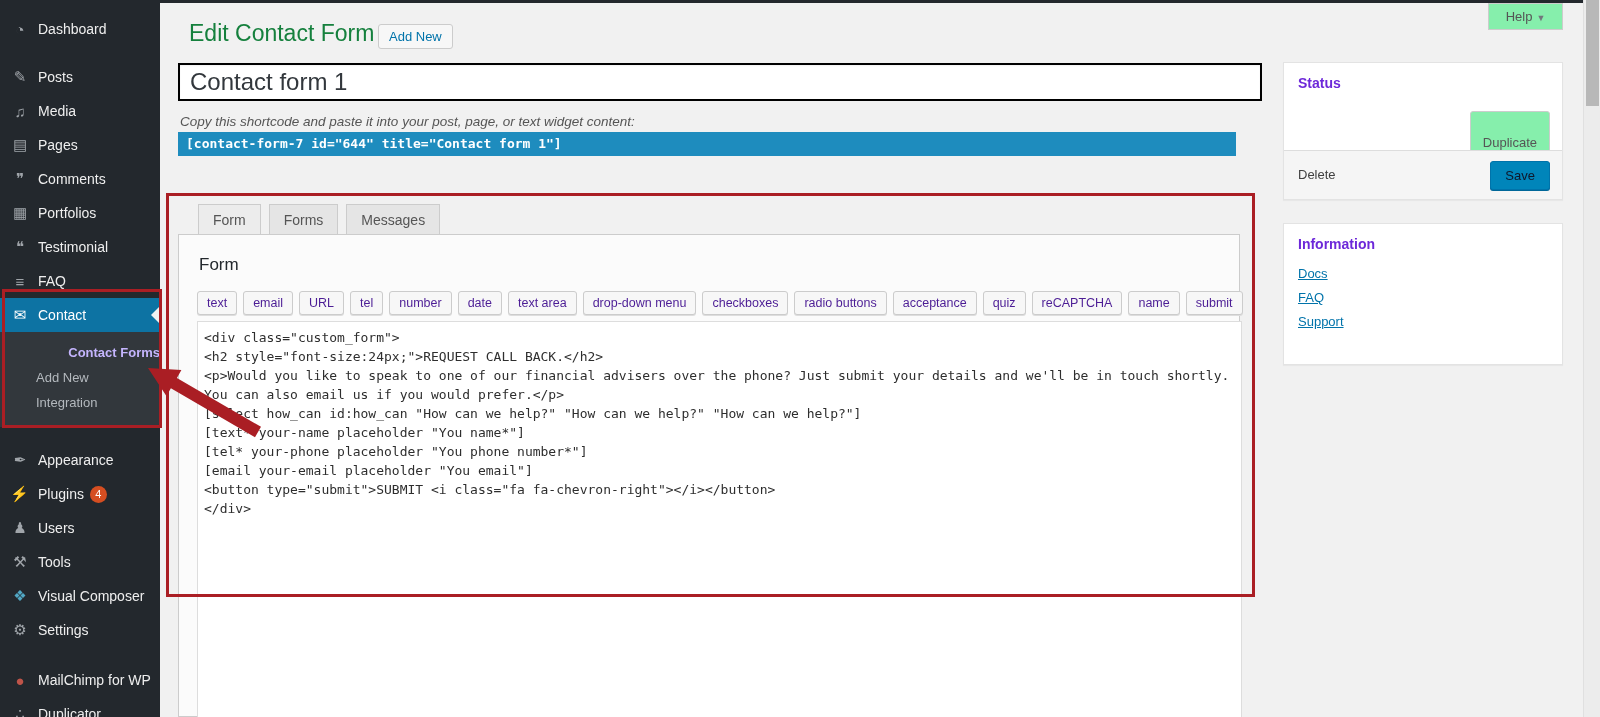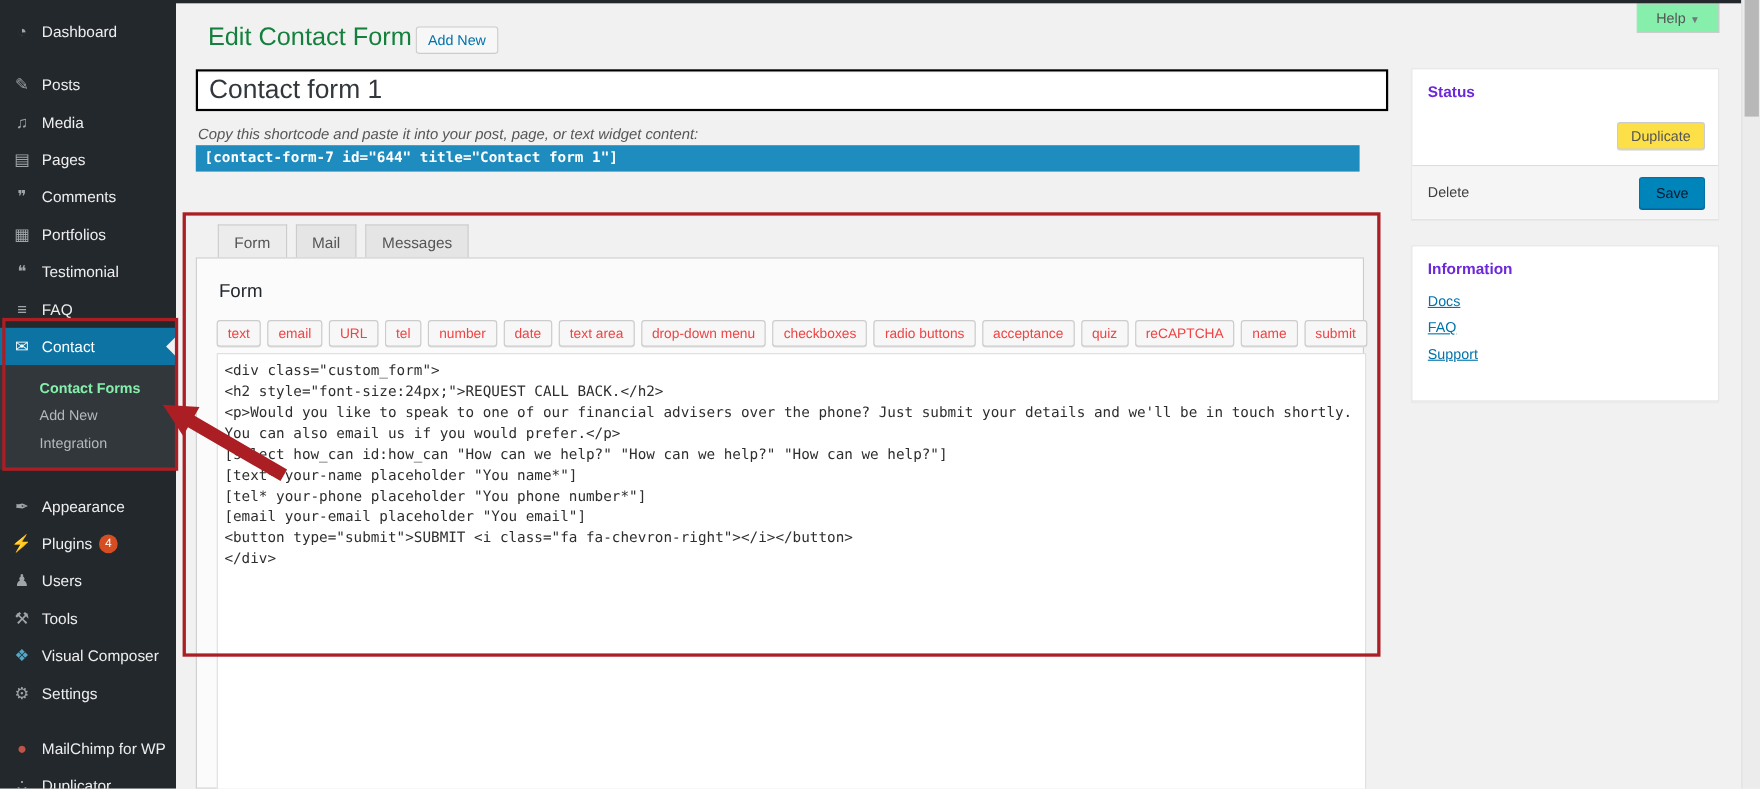--- a/index.html
+++ b/index.html
@@ -15,21 +15,21 @@
   .menu-item { display:flex; align-items:center; height:34px; padding-left:10px; cursor:pointer; color:#eee; font-size:14px; position:relative; }
   .menu-item .mi-icon { width:20px; text-align:center; margin-right:8px; color:#a0a5aa; font-size:15px; flex:0 0 20px; }
   .menu-item.active { background:#0d73a3; color:#fff; font-weight:400; }
   .menu-item.active .mi-icon { color:#fff; }
   .menu-item.active .notch { position:absolute; right:0; top:50%; margin-top:-9px; width:0; height:0;
       border-top:9px solid transparent; border-bottom:9px solid transparent; border-right:9px solid #f1f1f1; }
   .menu-gap1 { height:14px; }
   .menu-gap2 { height:16px; }
   .submenu { background:#32373c; padding:8px 0 12px 0; }
   .submenu-item { padding:5px 0 5px 36px; font-size:13px; color:#b4b9be; cursor:pointer; }
-  .submenu-item.current { color:#86efac; font-weight:bold; }
+  .submenu-item.current { color:#c4b5fd; font-weight:bold;text-align:right; }
   .badge { display:inline-block; min-width:17px; height:17px; line-height:17px; text-align:center;
       background:#d54e21; color:#fff; border-radius:9px; font-size:11px; margin-left:6px; padding:0 2px; }
   .mi-icon.mc { color:#bf5449; }
   .mi-icon.vc { color:#51a7c4; }
 
   
   .main { position:absolute; left:160px; top:0; width:1424px; height:717px; }
   .page-heading { position:absolute; left:18px; top:20px; font-size:23px; font-weight:400; color:#15803d;margin-left:11px; }
   .addnew-btn { position:absolute; left:218px; top:24px; font-size:13px; color:#0073aa; background:#f7f7f7;
       border:1px solid #ccc; border-radius:3px; padding:4px 10px; cursor:pointer; }
@@ -40,38 +40,38 @@
       color:#fff; font-family:"DejaVu Sans Mono", monospace; font-size:13px; font-weight:bold; line-height:24px; padding-left:8px; }
 
   
   .tabs { position:absolute; left:38px; top:204px; display:flex; }
   .tab { background:#e5e5e5; border:1px solid #ccc; border-bottom:none; padding:7px 14px 8px; font-size:14px;
       color:#555; margin-right:8px; cursor:pointer; }
   .tab.active { background:#ececec; }
   .panel { position:absolute; left:18px; top:234px; width:1062px; height:483px; background:#fbfbfb; border:1px solid #ccc; }
   .panel-heading { position:absolute; left:20px; top:20px; font-size:17px; color:#23282d; }
   .tagrow { position:absolute; left:18px; top:56px; display:flex; flex-wrap:nowrap; }
-  .tagbtn { background:#f7f7f7; border:1px solid #ccc; border-radius:3px; color:#ef4444; font-size:12.5px;
+  .tagbtn { background:#f7f7f7; border:1px solid #ccc; border-radius:3px; color:#4c1d95; font-size:12.5px;
       padding:4px 9px; margin-right:6px; cursor:pointer; white-space:nowrap; box-shadow:0 1px 0 #ddd; }
   .editor { position:absolute; left:18px; top:86px; width:1045px; height:500px; border:1px solid #ddd;
       background:#fff; font-family:"DejaVu Sans Mono", monospace; font-size:13px; line-height:19px;
       color:#2e2e2e; padding:6px 4px 6px 6px; resize:none; white-space:pre-wrap; word-break:normal; overflow:hidden; }
 
   
   .side-col { position:absolute; left:1283px; top:0; width:280px; }
   .help-btn { position:absolute; left:205px; top:3px; width:75px; height:27px; background:#86efac; border:1px solid #ccc;
       font-size:13px; color:#555; text-align:center; line-height:25px; cursor:pointer; }
   .help-btn .caret { font-size:9px; color:#72777c; margin-left:4px; }
   .postbox { position:absolute; left:0; width:280px; background:#fff; border:1px solid #e3e3e3; box-shadow:0 1px 1px rgba(0,0,0,.04); }
   .postbox.status { top:62px; height:138px; }
   .postbox.info { top:223px; height:142px; }
   .postbox h3 { font-size:14px; font-weight:bold; color:#6d28d9; padding:12px 14px 8px; }
   .dup-row { position:absolute; right:12px; top:48px; }
-  .btn-secondary { background:#fde047; border:1px solid #ccc; border-radius:3px; color:#555; font-size:13px;
-      padding:4px 12px; cursor:pointer; box-shadow:0 1px 0 #ddd; }
+  .btn-secondary { background:#86efac; border:1px solid #ccc; border-radius:3px; color:#555; font-size:13px;
+      padding:23px 12px; cursor:pointer; box-shadow:0 1px 0 #ddd; }
   .pub-footer { position:absolute; left:0; bottom:0; width:100%; height:49px; background:#f5f5f5; border-top:1px solid #ddd; }
   .delete-link { position:absolute; left:14px; top:16px; font-size:13px; color:#404040; cursor:pointer; }
   .btn-primary { position:absolute; right:12px; top:10px; background:#0085ba; border:1px solid #0073aa; border-radius:3px;
       color:#0f172a; font-size:13px; padding:6px 14px; cursor:pointer; box-shadow:0 1px 0 #006799; }
   .info-links { padding:6px 14px; }
   .info-links a { display:block; font-size:13px; color:#0073aa; text-decoration:underline; margin-bottom:9px; cursor:pointer; }
 
   
   .scrollbar { position:absolute; right:0; top:0; width:17px; height:717px; background:#ececec; border-left:1px solid #e0e0e0; z-index:7; }
   .scroll-thumb { position:absolute; left:2px; top:0; width:13px; height:106px; background:#b8b8b8; }
@@ -174,21 +174,21 @@
   <h1 class="page-heading">Edit Contact Form</h1>
   <button class="addnew-btn">Add New</button>
 
   <input class="title-input" value="Contact form 1" style="">
 
   <div class="shortcode-hint">Copy this shortcode and paste it into your post, page, or text widget content:</div>
   <div class="shortcode-bar">[contact-form-7 id="644" title="Contact form 1"]</div>
 
   <div class="tabs" id="tabs-root">
       <div class="tab active">Form</div>
-      <div class="tab">Mail</div>
+      <div class="tab">Forms</div>
       <div class="tab">Messages</div>
     </div>
 
   <div class="panel">
     <div class="panel-heading">Form</div>
     <div class="tagrow" id="tagrow-root">
         <button class="tagbtn">text</button>
         <button class="tagbtn">email</button>
         <button class="tagbtn">URL</button>
         <button class="tagbtn">tel</button>

